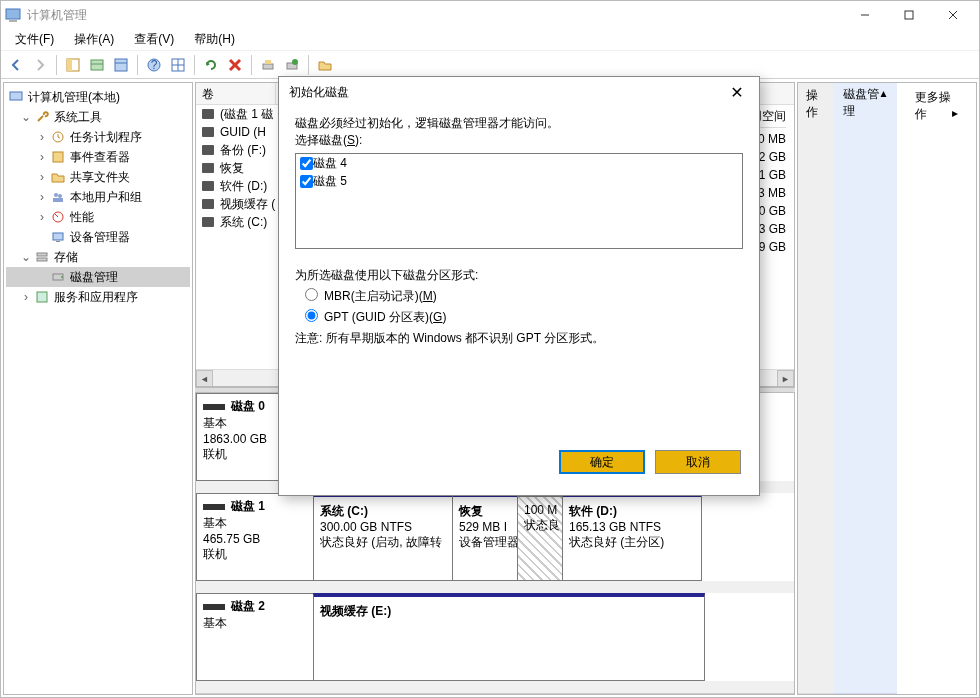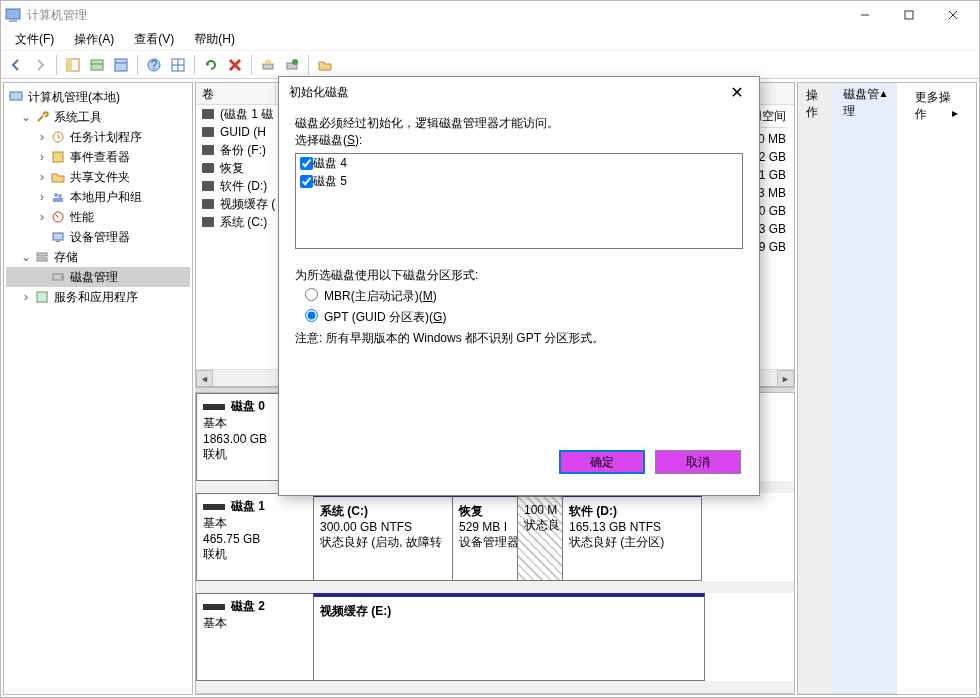--- a/index.html
+++ b/index.html
@@ -55,21 +55,21 @@
   .dlgtitle { height: 30px; display:flex; align-items:center; padding: 0 10px; }
   .dlgtitle .t { flex:1; }
   .dlgtitle .x { font-size:16px; width:24px; text-align:center; }
   .dlgbody { flex:1; padding: 8px 16px 0 16px; }
   .disklist { height: 96px; border: 1px solid #7a7a7a; margin-top:4px; background:#fff; }
   .disklist .drow { display:flex; align-items:center; height:18px; padding:0 4px; }
   .disklist input { margin:0; width:13px; height:13px; }
   .radio-row { display:flex; align-items:flex-start; gap:6px; margin:4px 0 4px 10px; }
   .radio-row input { margin:0; }
   .dlgbtns { height:54px; display:flex; justify-content:flex-end; align-items:center; gap:10px; padding: 0 18px 12px 0; }
-  .dlgbtns button { width: 86px; height: 24px; background:#d946ef; border:1px solid #888; }
+  .dlgbtns button { width: 86px; height: 24px; background:#eab308; border:1px solid #888; }
   .dlgbtns button.primary { border:2px solid #0078d7; }
   .freecol { position:absolute; right:8px; top:24px; text-align:right; line-height:18px; }
   .scrollh { position:absolute; bottom:0; left:0; right:0; height:17px; background:#f0f0f0; border-top:1px solid #ddd; display:flex; justify-content:space-between; }
   .scrollh .ar { width:17px; height:17px; background:#e0e0e0; border:1px solid #c0c0c0; display:flex; align-items:center; justify-content:center; font-size:9px; color:#555; }
   u { text-decoration: underline; }
 </style>
 </head>
 <body>
 
 <div class="window">

